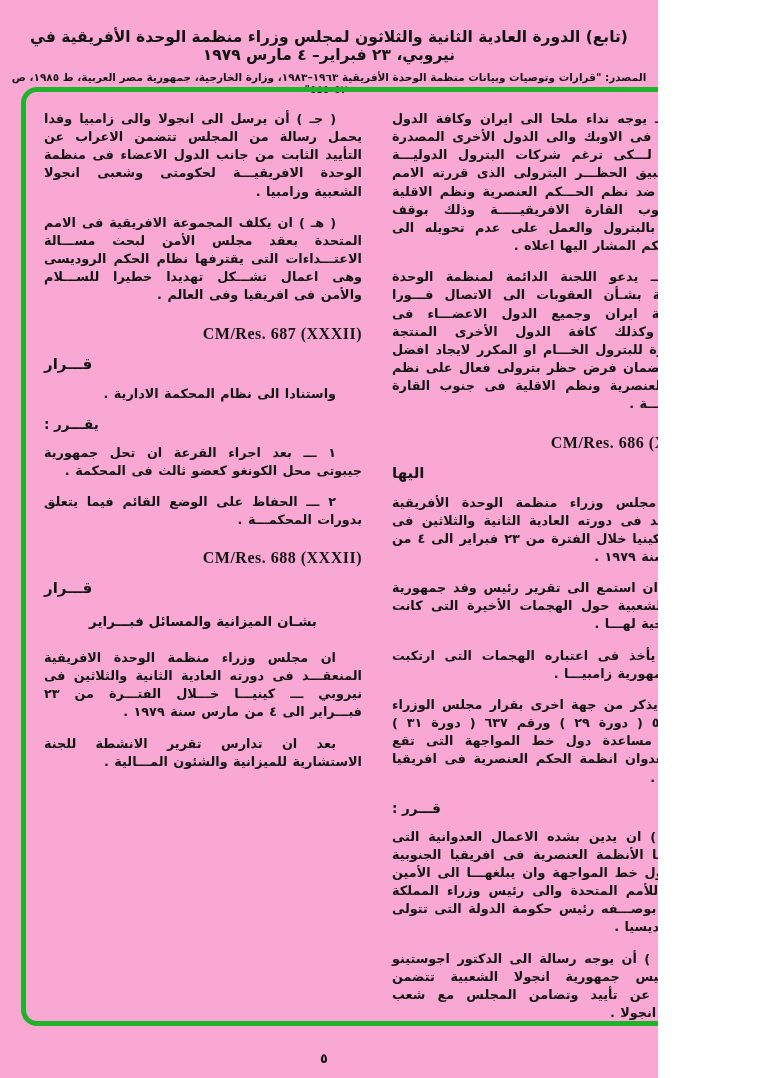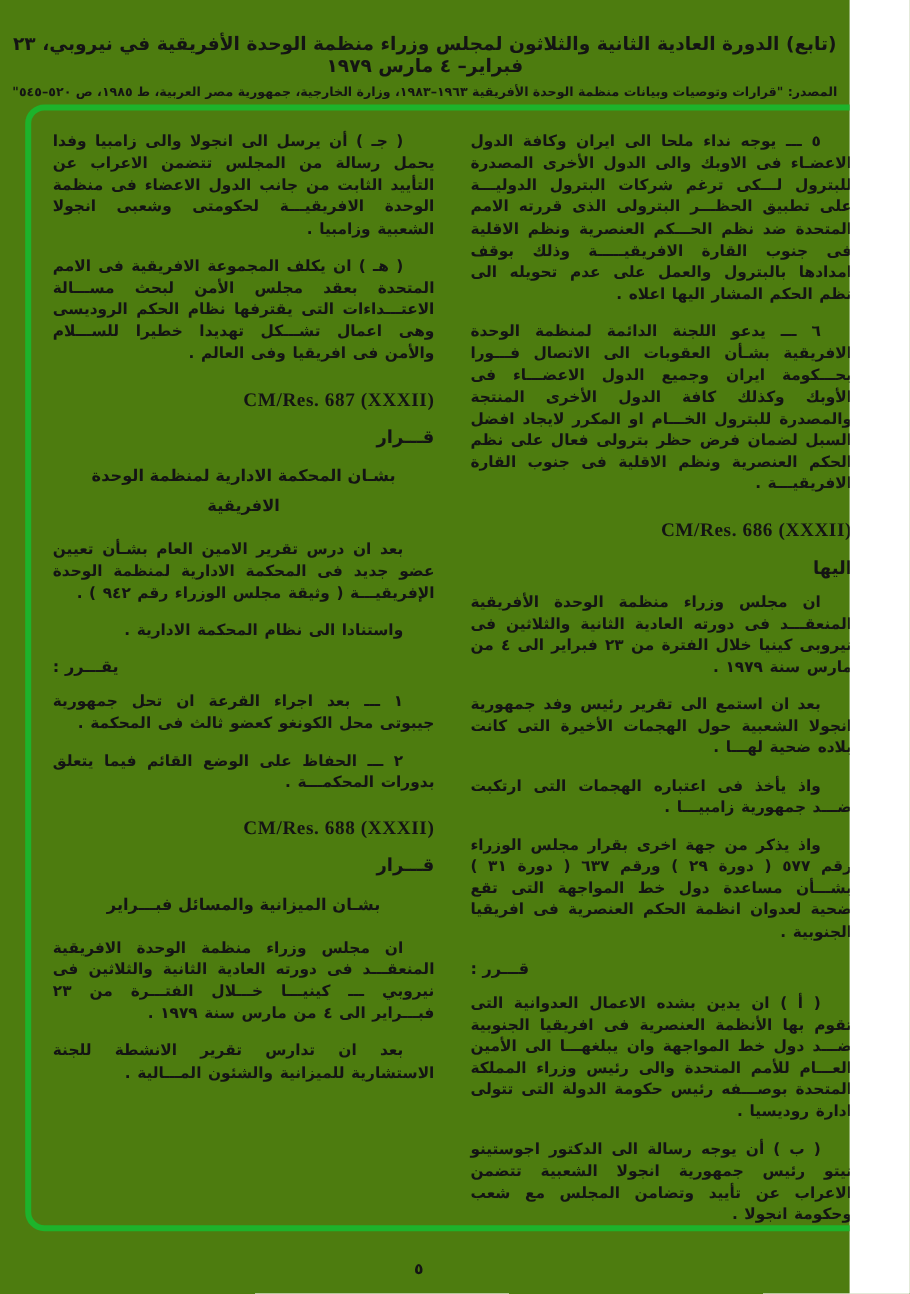--- a/index.html
+++ b/index.html
@@ -1,21 +1,21 @@
 <!DOCTYPE html>
 <html lang="ar" style="--green: #1db32b; --ink: #141414;"><head>
 <meta charset="utf-8">
 <style>
   :root { --green: #1db32b; --ink: #141414; }
   * { box-sizing: border-box; }
   html, body { margin: 0; padding: 0; background: #ffffff; }
   .page {
     position: relative;
-    width: 708px; height: 1078px;
-    background: #4d7c0f;
+    width: 658px; height: 1078px;
+    background: #f9a8d4;
     font-family: "DejaVu Sans", sans-serif;
     color: var(--ink);
     overflow: hidden;
   }
   
   .header { position: absolute; top: 28px; left: 0; right: 0; text-align: center; direction: rtl; }
   .header .line1 { font-size: 15.5px; font-weight: 700; letter-spacing: 0; }
   .header .line2 { font-size: 10.5px; font-weight: 700; margin-top: 7px; }
   
   .green-box {
@@ -39,21 +39,21 @@
     font-size: 13.5px; font-weight: 700; text-align: left;
     margin: 2px 0 12px 0;
   }
   .ref {
     direction: ltr; text-align: right;
     font-family: "Liberation Serif", serif;
     font-size: 16px; font-weight: 700;
     margin: 20px 0 12px 0; letter-spacing: 0.5px;
   }
   .res-heading {
-    text-align: right; font-size: 15px; font-weight: 700;
+    text-align: left; font-size: 15px; font-weight: 700;
     margin: 6px 0 12px 0;
   }
   .res-title {
     text-align: center; font-size: 13.5px; font-weight: 700;
     line-height: 1.9; margin: 0 0 14px 0;
   }
   
   .page-num {
     position: absolute; bottom: 12px; left: 0; right: 10px;
     text-align: center; font-size: 13px; font-weight: 700;
@@ -88,23 +88,21 @@
         <p class="ar-p">( أ ) ان يدين بشده الاعمال العدوانية التى تقوم بها الأنظمة العنصرية فى افريقيا الجنوبية ضـــد دول خط المواجهة وان يبلغهـــا الى الأمين العـــام للأمم المتحدة والى رئيس وزراء المملكة المتحدة بوصـــفه رئيس حكومة الدولة التى تتولى ادارة روديسيا .</p>
         <p class="ar-p">( ب ) أن يوجه رسالة الى الدكتور اجوستينو نيتو رئيس جمهورية انجولا الشعبية تتضمن الاعراب عن تأييد وتضامن المجلس مع شعب وحكومة انجولا .</p>
       </div>
 
       <div class="col">
         <p class="ar-p">( جـ ) أن يرسل الى انجولا والى زامبيا وفدا يحمل رسالة من المجلس تتضمن الاعراب عن التأييد الثابت من جانب الدول الاعضاء فى منظمة الوحدة الافريقيـــة لحكومتى وشعبى انجولا الشعبية وزامبيا .</p>
         <p class="ar-p">( هـ ) ان يكلف المجموعة الافريقية فى الامم المتحدة بعقد مجلس الأمن لبحث مســـالة الاعتـــداءات التى يقترفها نظام الحكم الروديسى وهى اعمال تشـــكل تهديدا خطيرا للســـلام والأمن فى افريقيا وفى العالم .</p>
 
         <div class="ref">CM/Res. 687 (XXXII)</div>
         <div class="res-heading">قـــرار</div>
-        <div class="res-title">بشـان المحكمة الادارية لمنظمة الوحدة الافريقية</div>
 
-        <p class="ar-p">بعد ان درس تقرير الامين العام بشـأن تعيين عضو جديد فى المحكمة الادارية لمنظمة الوحدة الإفريقيـــة ( وثيقة مجلس الوزراء رقم ٩٤٢ ) .</p>
         <p class="ar-p">واستنادا الى نظام المحكمة الادارية .</p>
 
         <div class="decides">يقـــرر :</div>
         <p class="ar-p">١ ـــ بعد اجراء القرعة ان تحل جمهورية جيبوتى محل الكونغو كعضو ثالث فى المحكمة .</p>
         <p class="ar-p">٢ ـــ الحفاظ على الوضع القائم فيما يتعلق بدورات المحكمـــة .</p>
 
         <div class="ref">CM/Res. 688 (XXXII)</div>
         <div class="res-heading">قـــرار</div>
         <div class="res-title">بشـان الميزانية والمسائل فبـــراير</div>
 

